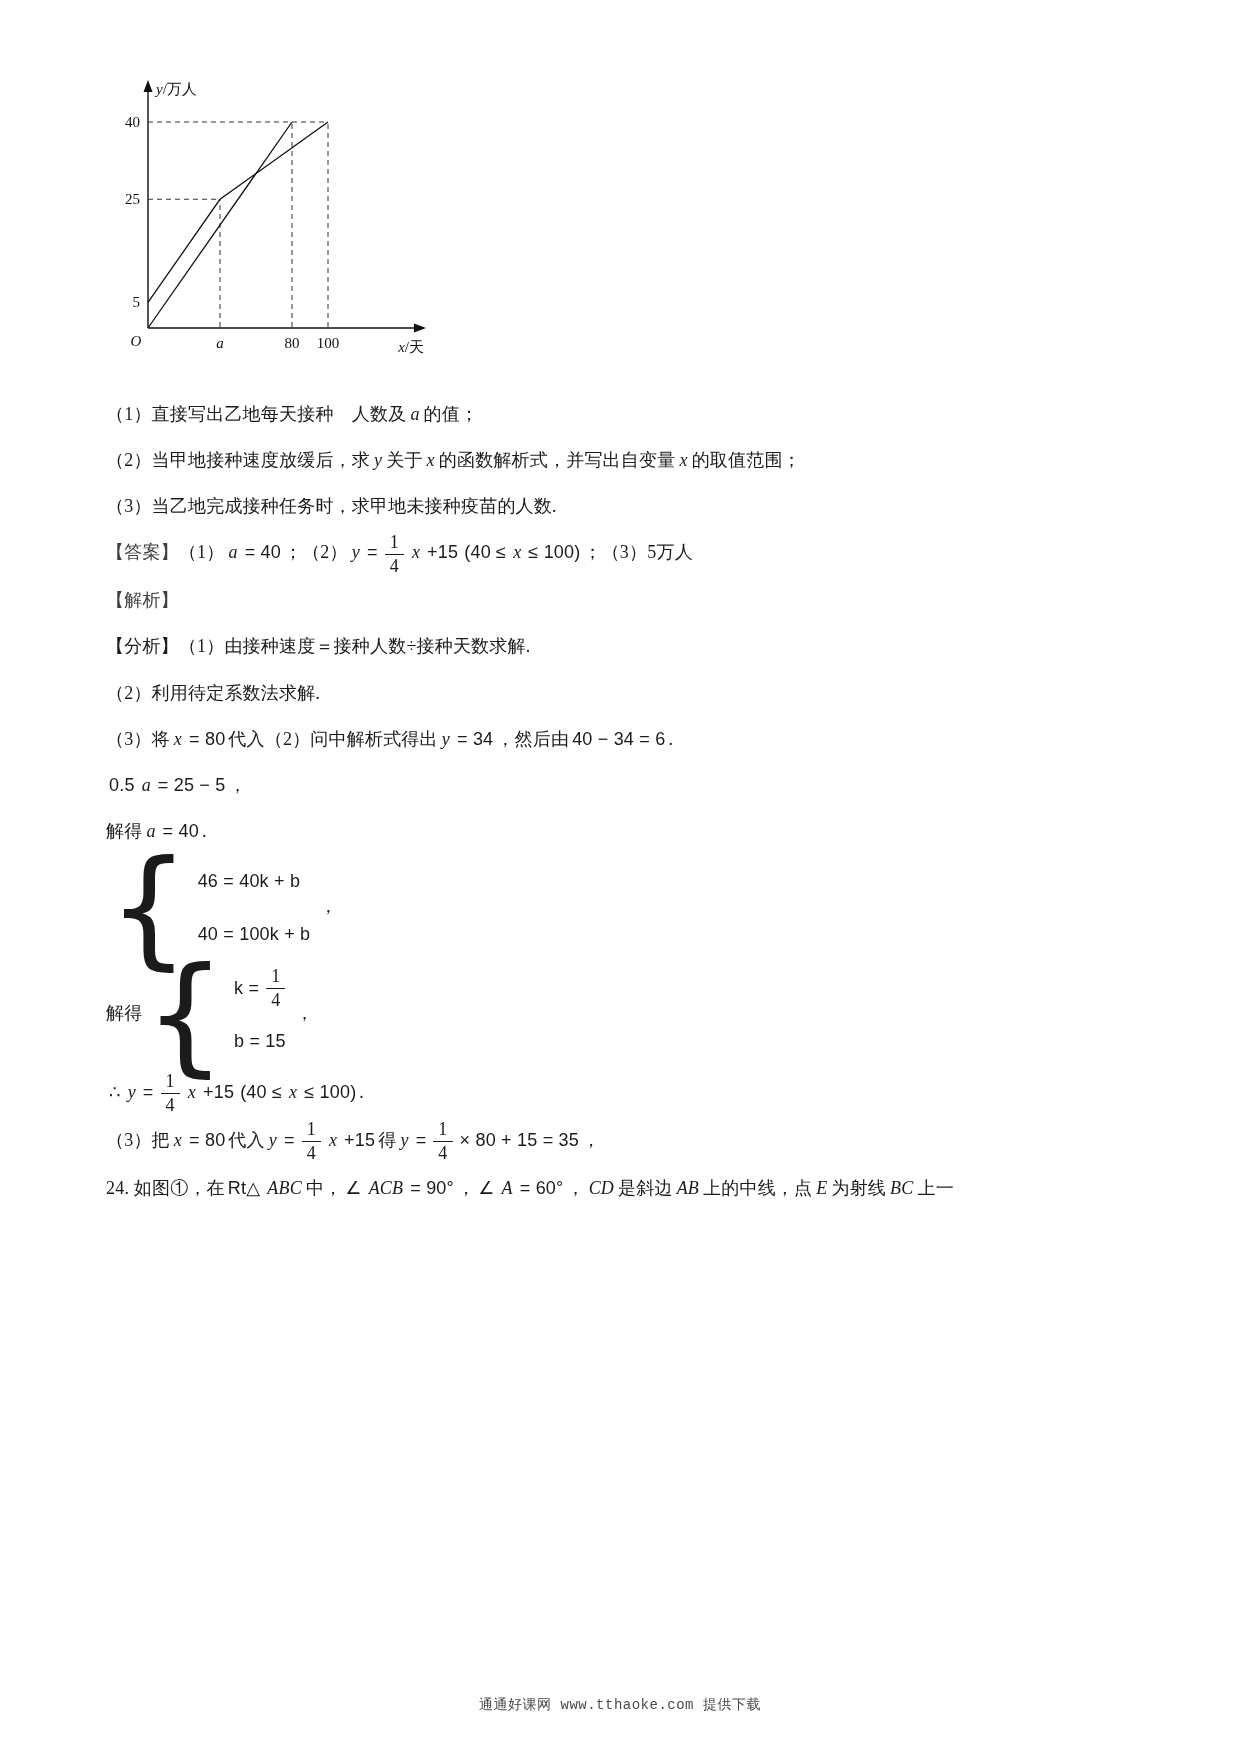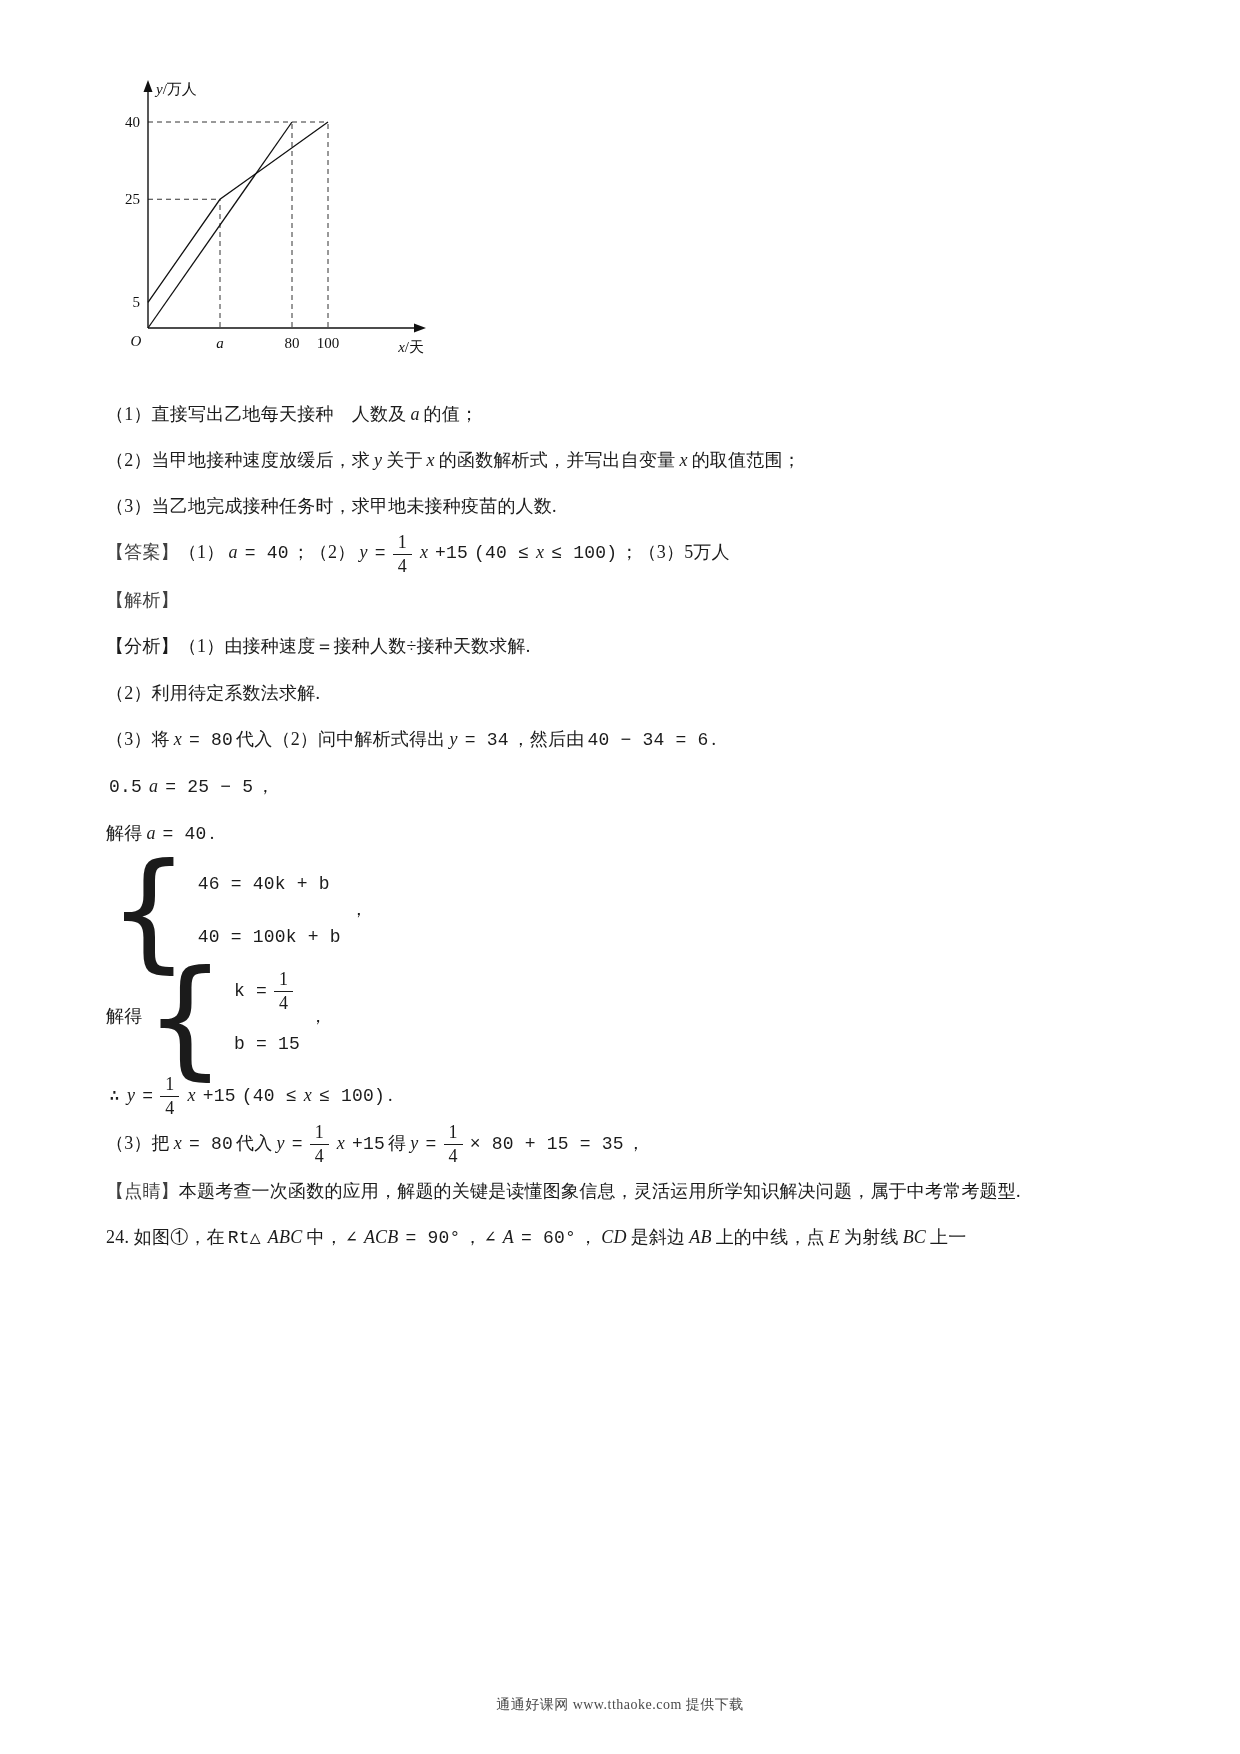--- a/index.html
+++ b/index.html
@@ -19,41 +19,41 @@
   .series { stroke:#111; stroke-width:1.3; fill:none; }
 
   
   .para {
     font-size:18px; line-height:2.45; letter-spacing:.2px;
     text-align:justify; margin-bottom:2px;
   }
   .tx  { }
   .label-blue { color:#404040; }
   .mv { font-family:"Liberation Serif","DejaVu Serif",serif; font-style:italic; margin:0 4px; }
-  .mm { font-family:Liberation Mono, monospace; margin:0 3px; }
+  .mm { font-family:Liberation Sans, sans-serif; margin:0 3px; }
 
   .frac {
     display:inline-flex; flex-direction:column; align-items:center;
     vertical-align:middle; margin:0 4px; line-height:1.15;
     font-family:"Liberation Serif","DejaVu Serif",serif;
   }
   .frac .num { padding:0 5px 1px; }
   .frac .den { border-top:1.3px solid #1b1b1b; padding:1px 5px 0; }
 
   .cases { display:inline-flex; align-items:center; vertical-align:middle; margin:4px 6px 4px 2px; }
   .brace {
     font-family:"DejaVu Sans",sans-serif; font-weight:400; line-height:0;
     display:flex; align-items:center; margin-right:5px; color:#1b1b1b;
   }
   .cases-col  { display:inline-flex; flex-direction:column; gap:9px; }
   .cases-line { display:inline-flex; align-items:center; }
 
   .footer {
     position:absolute; left:0; bottom:40px; width:100%; text-align:center;
-    font-family:Liberation Serif, serif;
+    font-family:Liberation Mono, monospace;
     font-size:14px; color:#4a4a4a; letter-spacing:.5px;
   }
 </style>
 </head>
 <body>
 
 <div class="page">
 
   <div class="chart-wrap">
     <svg id="chart-svg" width="340" height="300">
@@ -124,21 +124,20 @@
           <span class="num">1</span>
           <span class="den">4</span>
         </span><span class="mv">x</span><span class="mm">+15</span><span class="mm">(40 ≤</span><span class="mv">x</span><span class="mm">≤ 100)</span><span class="tx">.</span></div>
       <div class="para"><span class="tx">（3）把</span><span class="mv">x</span><span class="mm">= 80</span><span class="tx">代入</span><span class="mv">y</span><span class="mm">=</span><span class="frac">
           <span class="num">1</span>
           <span class="den">4</span>
         </span><span class="mv">x</span><span class="mm">+15</span><span class="tx">得</span><span class="mv">y</span><span class="mm">=</span><span class="frac">
           <span class="num">1</span>
           <span class="den">4</span>
         </span><span class="mm">× 80 + 15 = 35</span><span class="tx">，</span></div>
-      <div class="para"><span class="label-blue">【点睛】</span><span class="tx">本题考查一次函数的应用，解题的关键是读懂图象信息，灵活运用所学知识解决问题，属于中考常考题型.</span></div>
       <div class="para"><span class="tx">24. 如图①，在</span><span class="mm">Rt△</span><span class="mv">ABC</span><span class="tx">中，</span><span class="mm">∠</span><span class="mv">ACB</span><span class="mm">= 90°</span><span class="tx">，</span><span class="mm">∠</span><span class="mv">A</span><span class="mm">= 60°</span><span class="tx">，</span><span class="mv">CD</span><span class="tx">是斜边</span><span class="mv">AB</span><span class="tx">上的中线，点</span><span class="mv">E</span><span class="tx">为射线</span><span class="mv">BC</span><span class="tx">上一</span></div>
     </div>
 
 </div>
 
 <div class="footer">
   <span>通通好课网  www.tthaoke.com  提供下载</span>
 </div>
 
 </body></html>

